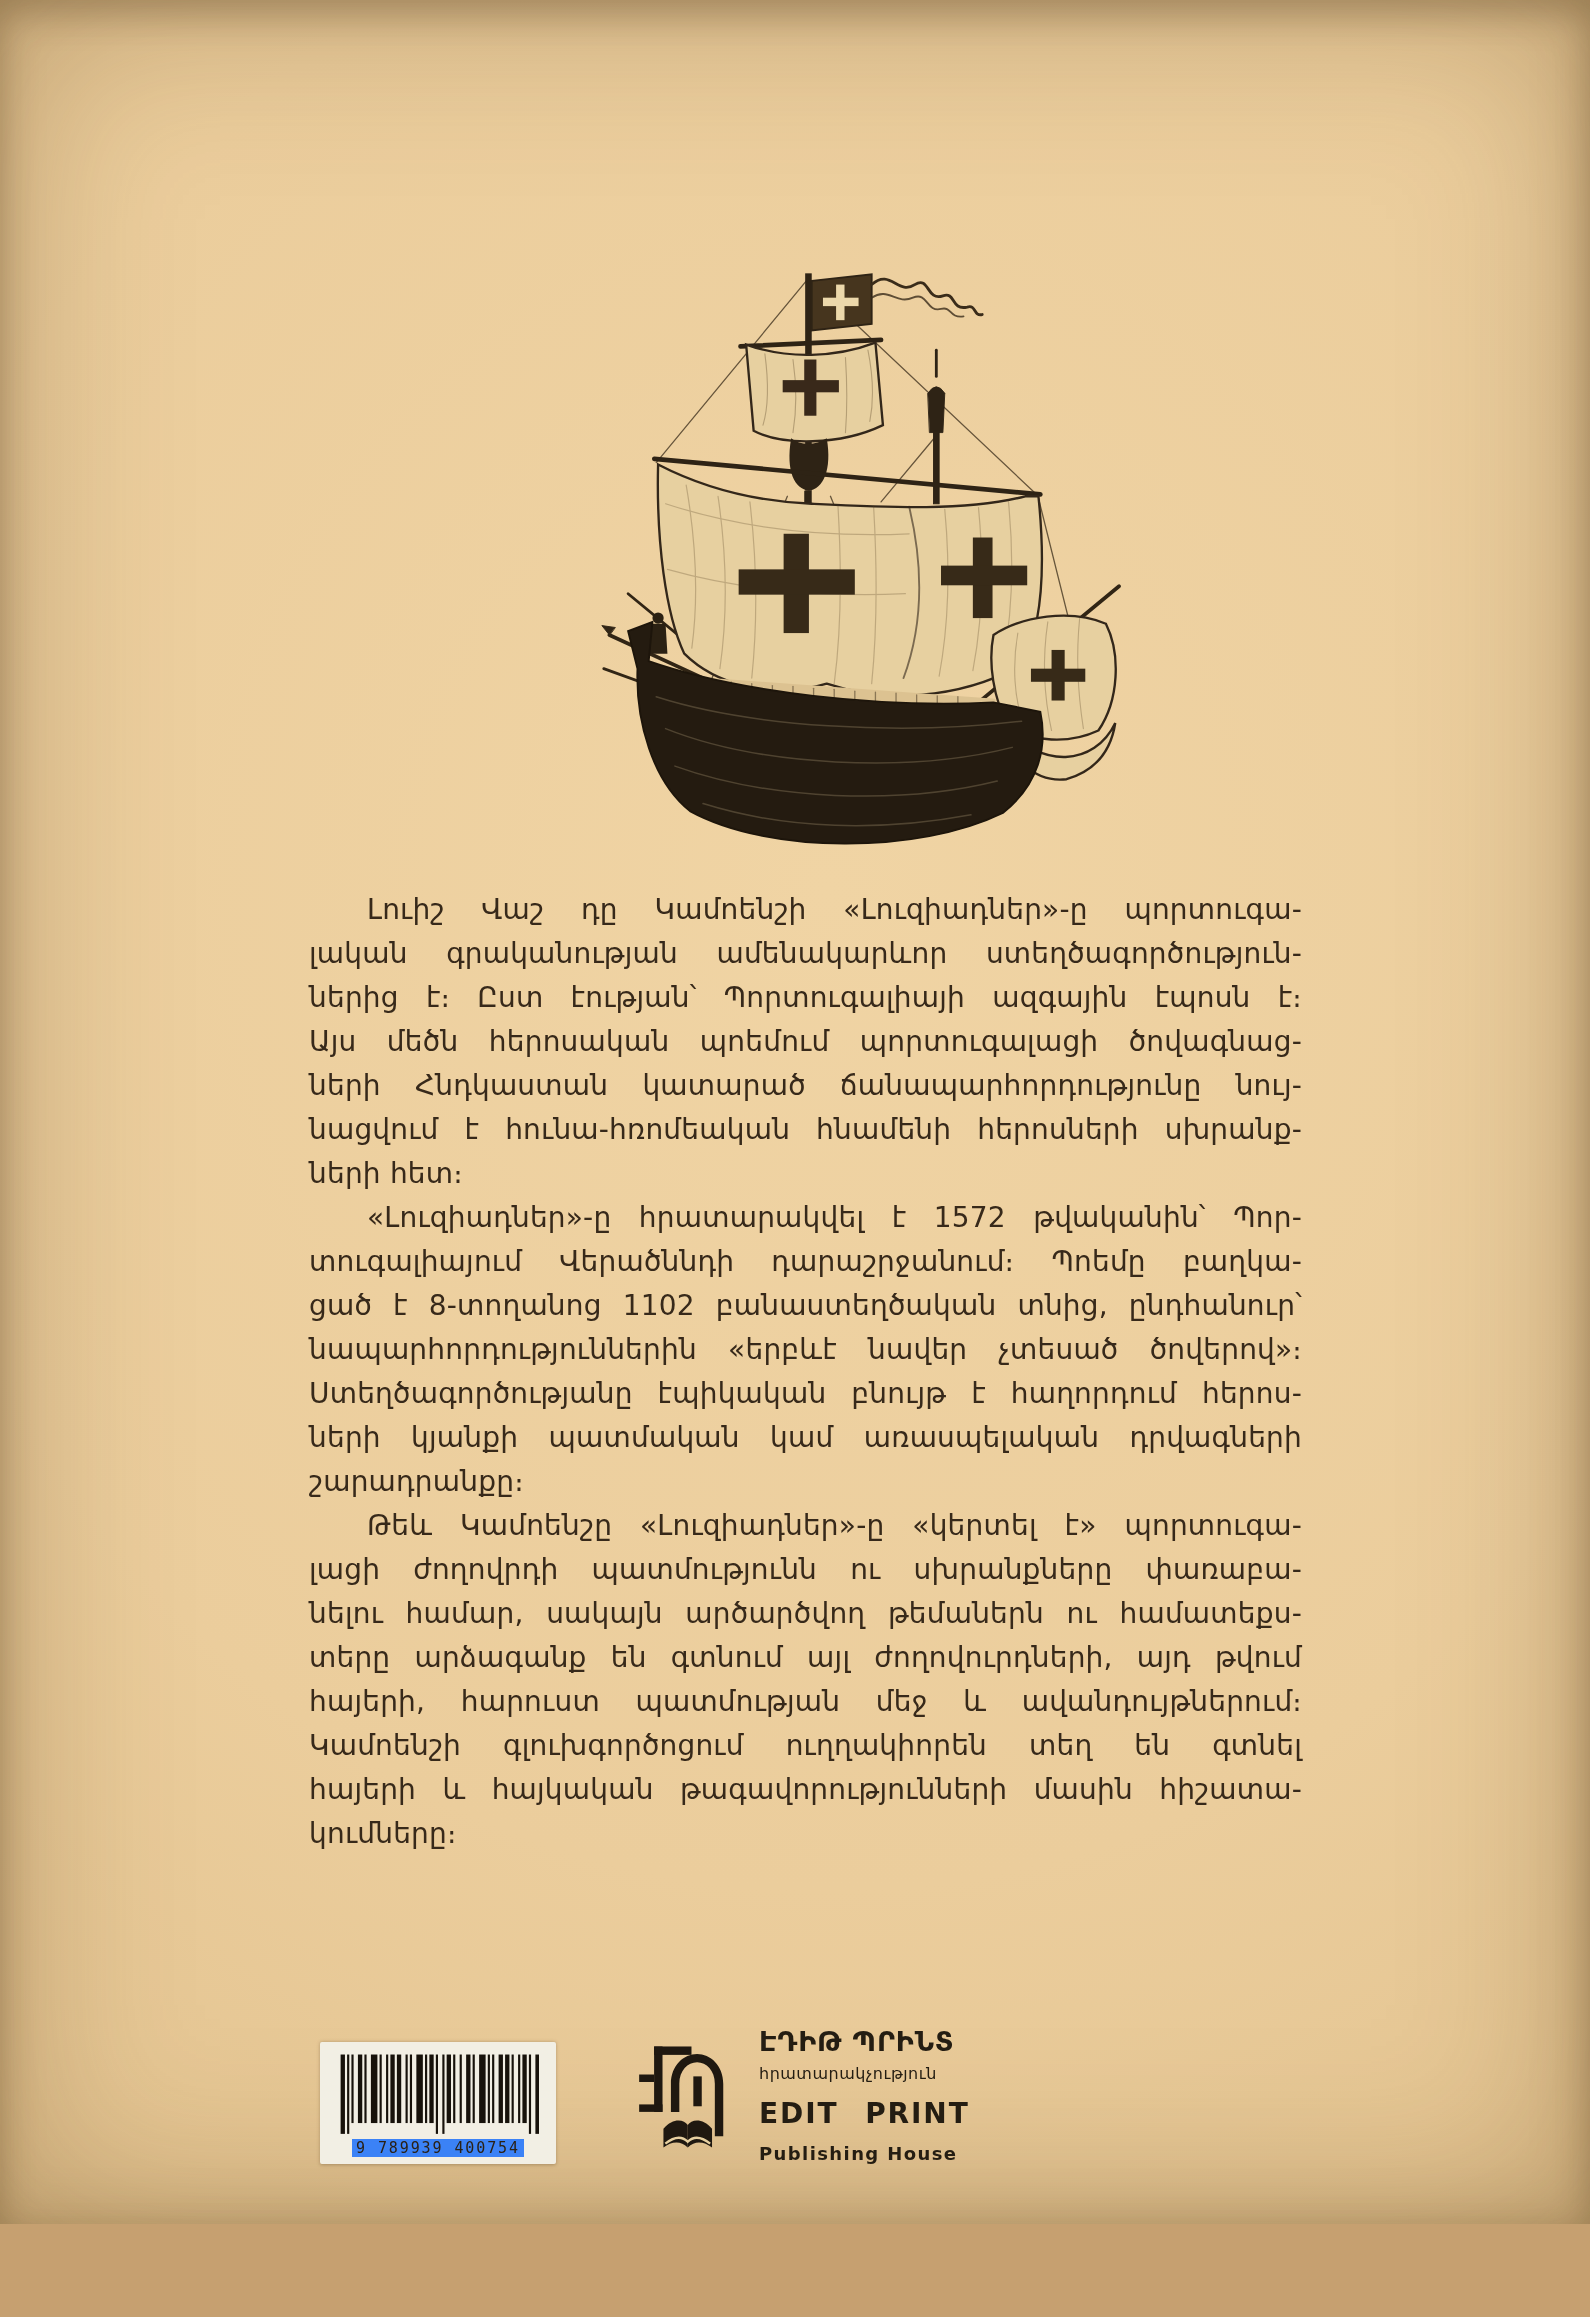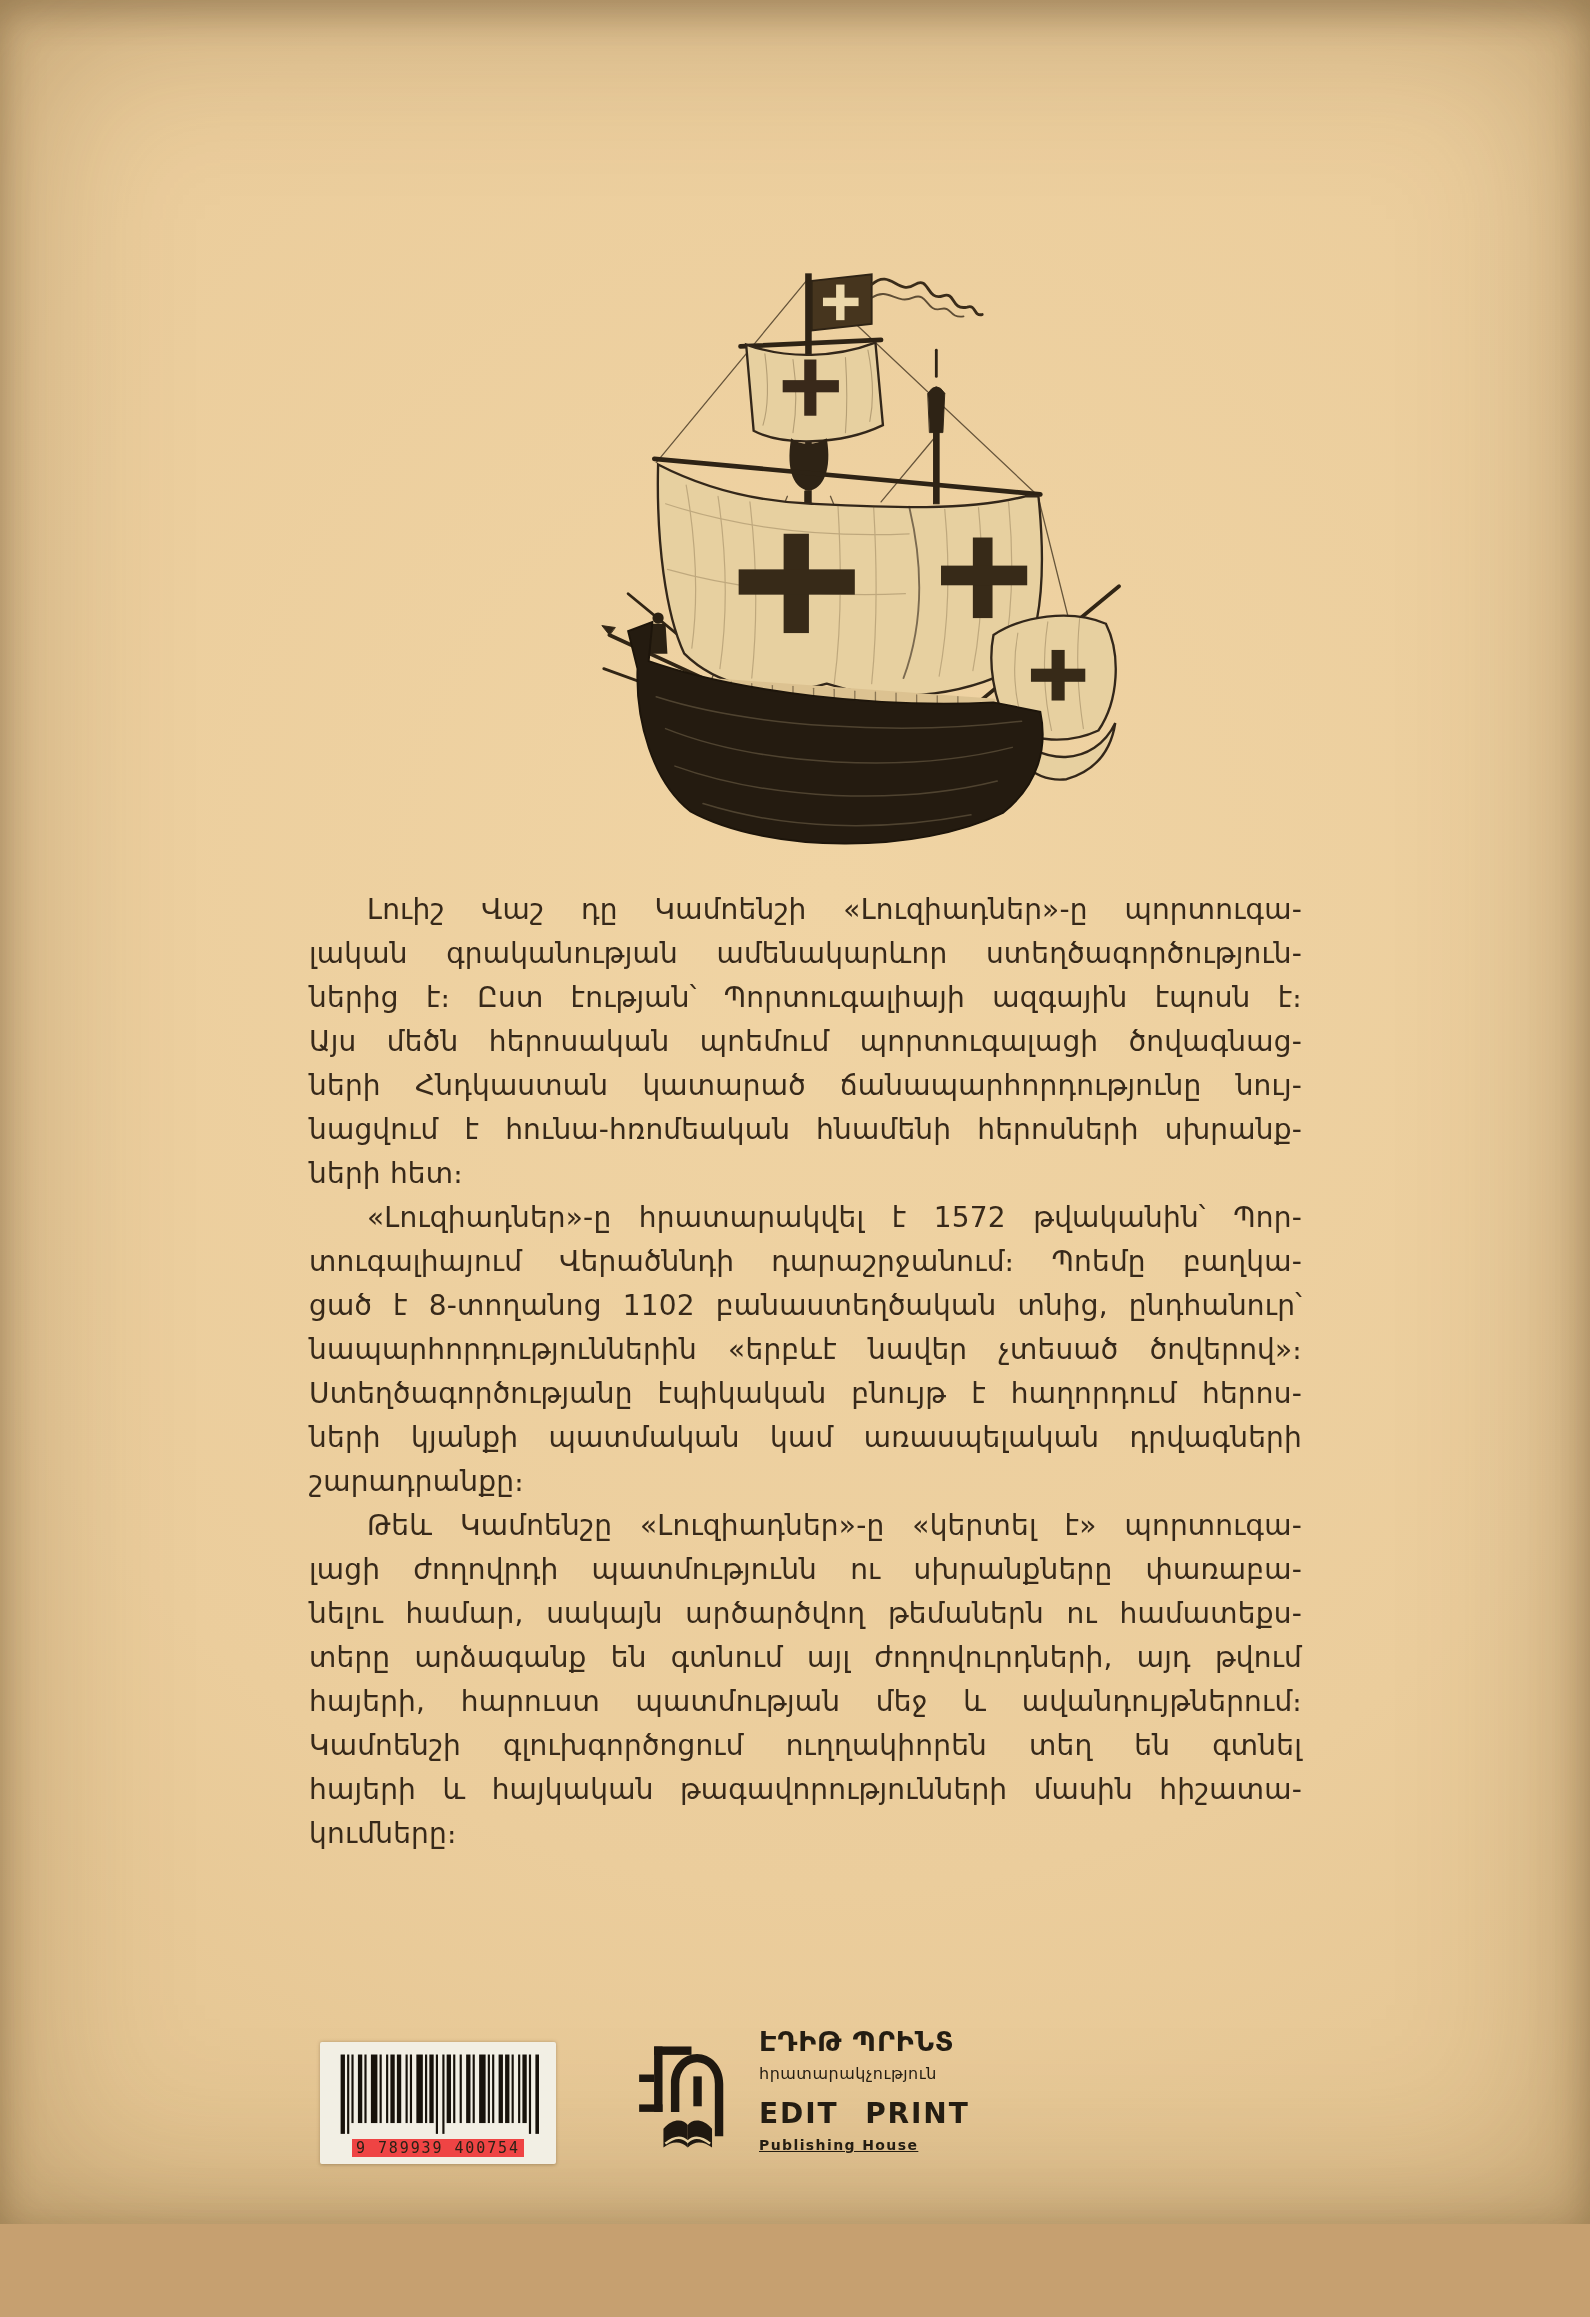--- a/index.html
+++ b/index.html
@@ -36,28 +36,28 @@
   .barcode-label{
     position:absolute;left:320px;top:2042px;width:236px;height:122px;
     background:#f2efe4;border-radius:1.9px;
     box-shadow:0 0.9px 3.7px rgba(80,55,25,.35);
     text-align:center;
   }
   .barcode-label svg{display:block;margin:11.2px auto 0 auto;}
   .barcode-digits{
     font-family:"DejaVu Sans Mono",monospace;
     font-size:15px;letter-spacing:1.9px;color:#2a2115;
-    margin-top:-11.2px;background:#ef4444;display:inline-block;padding:0 3.7px;
+    margin-top:-11.2px;background:#3b82f6;display:inline-block;padding:0 3.7px;
   }
   .publisher-logo{position:absolute;left:637px;top:2039px;width:94px;height:114px;}
   .publisher-text{position:absolute;left:759px;top:2024px;width:300px;color:#241d12;}
   .pub-arm{font-size:27px;font-weight:bold;letter-spacing:0.9px;line-height:36px;}
   .pub-arm-sub{font-size:16px;line-height:24px;margin-top:1.9px;letter-spacing:0.5px;}
   .pub-lat{font-size:28px;font-weight:bold;letter-spacing:1.9px;word-spacing:15px;line-height:34px;margin-top:11.2px;}
-  .pub-lat-sub{font-size:14px;font-weight:bold;letter-spacing:1.4px;line-height:24px;margin-top:2px;text-decoration:underline;}
+  .pub-lat-sub{font-size:18px;font-weight:bold;letter-spacing:1.4px;line-height:24px;margin-top:11px;}
 </style>
 </head>
 <body>
 
 <div class="page">
 
   <svg class="ship" viewBox="0 0 570 640">
     <g stroke-linecap="round">
 
       <g stroke="#3a2c1a" stroke-width="1.4" opacity="0.75" fill="none">

